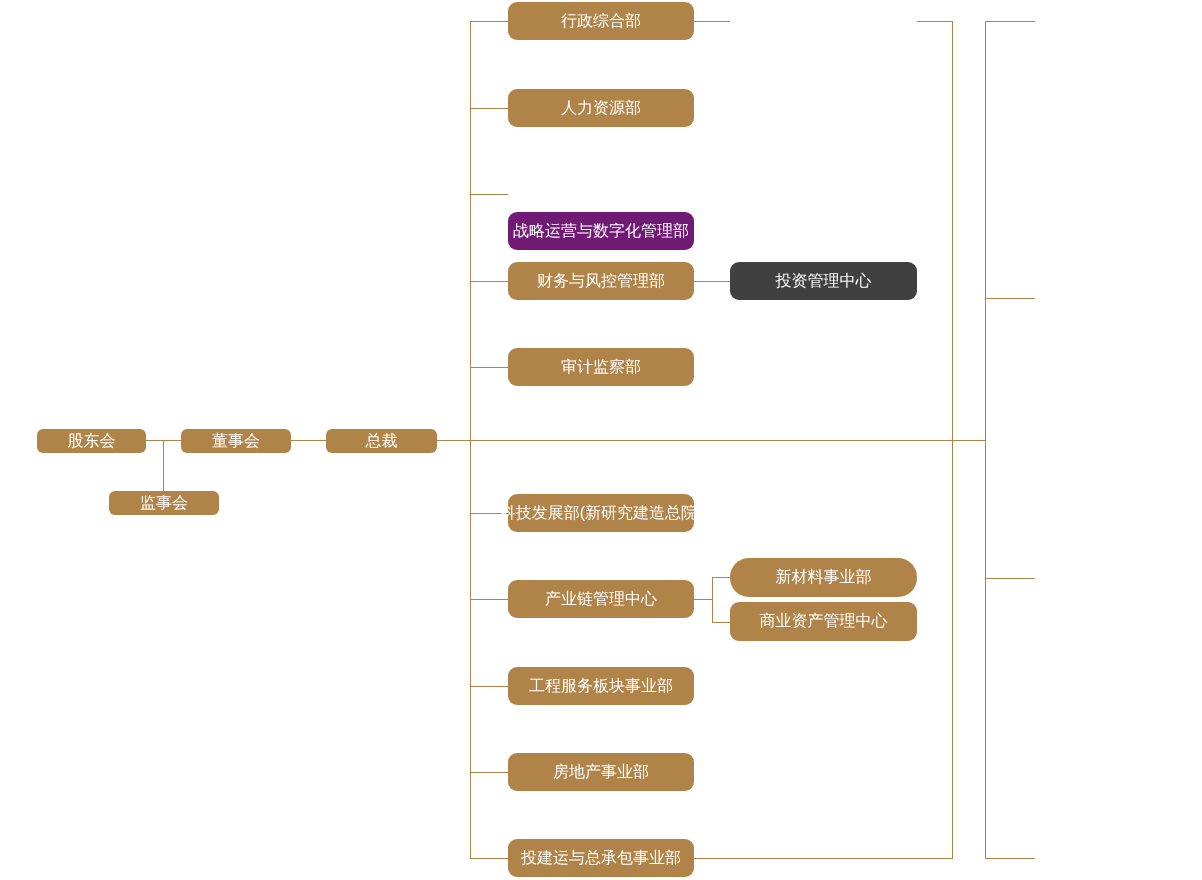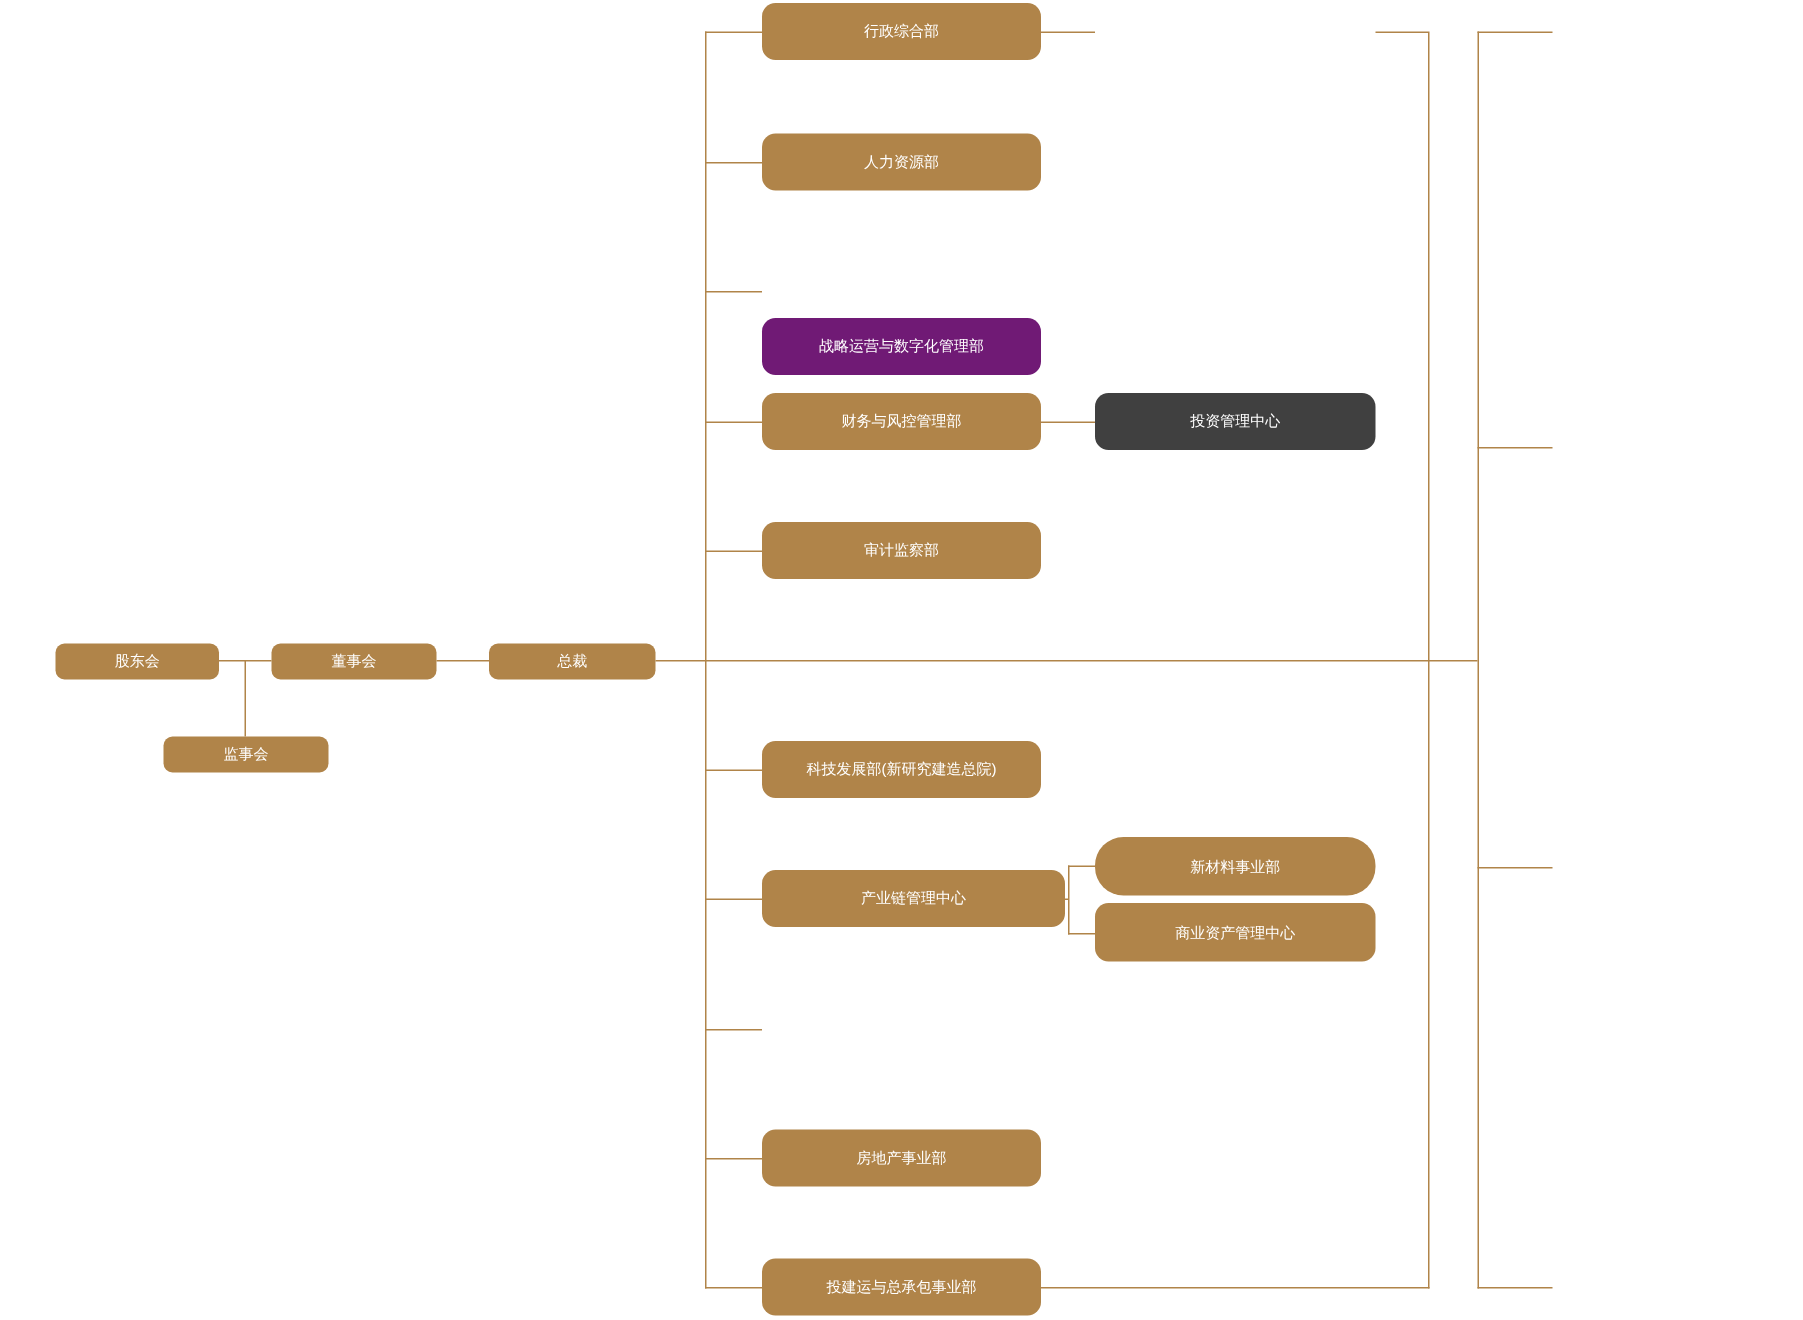--- a/index.html
+++ b/index.html
@@ -14,21 +14,21 @@
     height: 880px;
     background: #ffffff;
     overflow: hidden;
   }
   .node {
     position: absolute;
     display: flex;
     align-items: center;
     justify-content: center;
     color: #ffffff;
-    font-size: 10px;
+    font-size: 16px;
     white-space: nowrap;
     box-sizing: border-box;
     z-index: 2;
   }
   .node.dept   { border-radius: 9px; }
   .node.small  { border-radius: 6px; }
   .line {
     position: absolute;
     z-index: 1;
   }
@@ -92,28 +92,31 @@
     </div>
     <div class="node dept" style="left: 730px; top: 262px; width: 187px; height: 38px; background: #404040; color: rgb(255, 255, 255);">
       <span>投资管理中心</span>
     </div>
     <div class="node dept" style="left: 508px; top: 348px; width: 186px; height: 38px; background: rgb(176, 132, 73); color: rgb(255, 255, 255);">
       <span>审计监察部</span>
     </div>
     <div class="node dept" style="left: 508px; top: 494px; width: 186px; height: 38px; background: rgb(176, 132, 73); color: rgb(255, 255, 255);">
       <span>科技发展部(新研究建造总院)</span>
     </div>
-    <div class="node dept" style="left: 508px; top: 580px; width: 202px; height: 38px; background: rgb(176, 132, 73); color: rgb(255, 255, 255);">
+    <div class="node dept" style="left: 508px; top: 580px; width: 186px; height: 38px; background: rgb(176, 132, 73); color: rgb(255, 255, 255);">
       <span>产业链管理中心</span>
     </div>
     <div class="node dept" style="left: 730px; top: 558px; width: 187px; height: 39px; background: rgb(176, 132, 73); color: rgb(255, 255, 255); border-radius: 19px;">
       <span>新材料事业部</span>
     </div>
     <div class="node dept" style="left: 730px; top: 602px; width: 187px; height: 39px; background: rgb(176, 132, 73); color: rgb(255, 255, 255);">
       <span>商业资产管理中心</span>
+    </div>
+    <div class="node dept" style="left: 508px; top: 667px; width: 186px; height: 38px; background: rgb(176, 132, 73); color: rgb(255, 255, 255);">
+      <span>工程服务板块事业部</span>
     </div>
     <div class="node dept" style="left: 508px; top: 753px; width: 186px; height: 38px; background: rgb(176, 132, 73); color: rgb(255, 255, 255);">
       <span>房地产事业部</span>
     </div>
     <div class="node dept" style="left: 508px; top: 839px; width: 186px; height: 38px; background: rgb(176, 132, 73); color: rgb(255, 255, 255); font-family: Liberation Mono, monospace;">
       <span>投建运与总承包事业部</span>
     </div>
   </div>
 
 </body></html>

